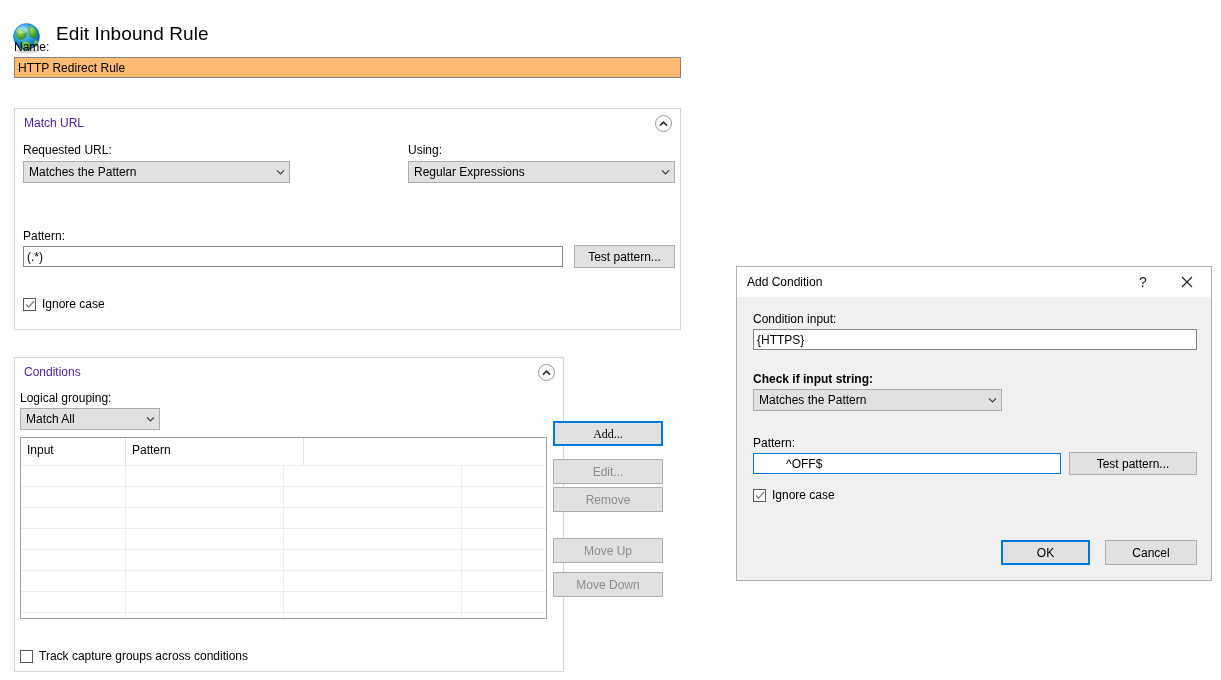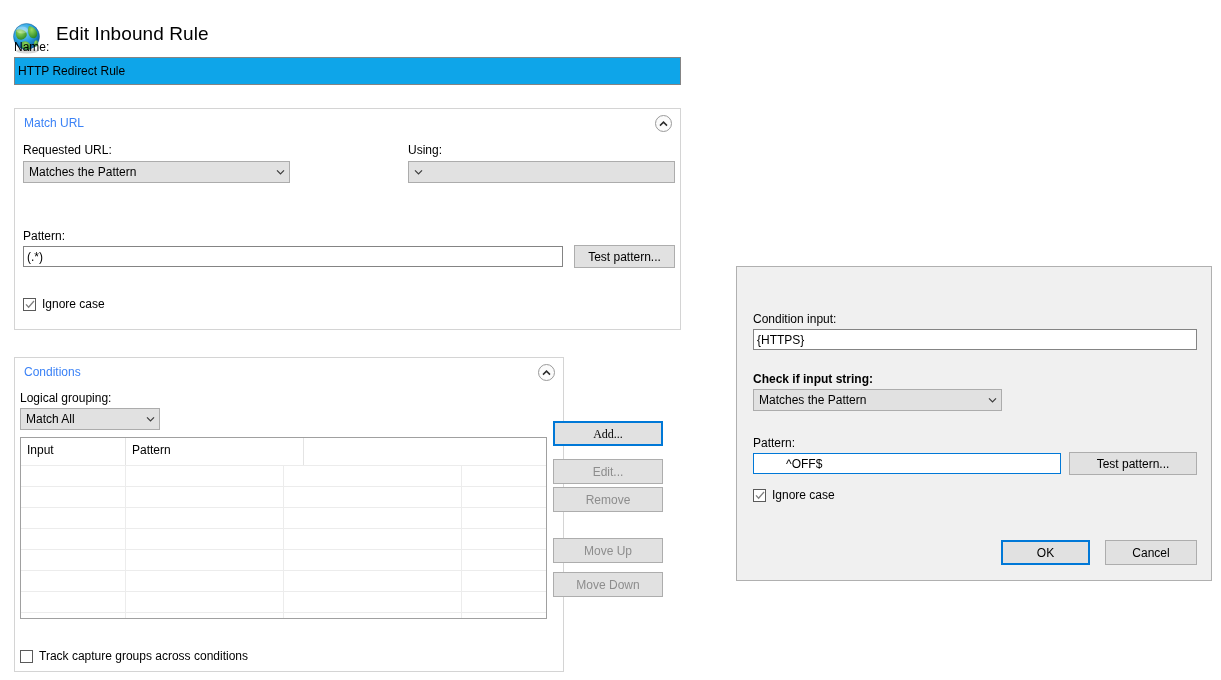--- a/index.html
+++ b/index.html
@@ -40,43 +40,43 @@
 
   
   #name-label {
     position: absolute;
     left: 14px; top: 40px;
     font-size: 12px;
   }
   #name-input {
     position: absolute;
     left: 14px; top: 57px;
-    width: 667px; height: 28px;
+    width: 667px; height: 21px;
     box-sizing: border-box;
     border: 1px solid #848484;
-    background: #0ea5e9;
+    background: #fdba74;
     font-family: "Liberation Sans", sans-serif;
     font-size: 12px;
     color: #000;
     padding: 0 3px;
     outline: none;
   }
 
   
   .groupbox {
     position: absolute;
     box-sizing: border-box;
     border: 1px solid #d4d4d4;
     background: #ffffff;
   }
   .group-title {
     position: absolute;
     left: 9px; top: 7px;
     font-size: 12px;
-    color: #3b82f6;
+    color: #4c1d95;
   }
   .collapse-btn {
     position: absolute;
     right: 8px; top: 6px;
     width: 17px; height: 17px;
     border-radius: 50%;
     border: 1px solid #9a9a9a;
     background: #fbfbfb;
     box-sizing: border-box;
     display: flex;
@@ -304,20 +304,21 @@
     <span class="combo-text">Matches the Pattern</span>
     <span class="combo-arrow">
       <svg width="9" height="6" viewBox="0 0 9 6">
           <path d="M1 1.4 L4.5 4.9 L8 1.4" fill="none" stroke="#3c3c3c" stroke-width="1.2"></path>
         </svg>
     </span>
   </div>
 
   <div class="field-label" style="left:393px; top:34px;">Using:</div>
   <div class="combo" style="left:393px; top:52px; width:267px;">
+    <span class="combo-text">Regular Expressions</span>
     <span class="combo-arrow">
       <svg width="9" height="6" viewBox="0 0 9 6">
           <path d="M1 1.4 L4.5 4.9 L8 1.4" fill="none" stroke="#3c3c3c" stroke-width="1.2"></path>
         </svg>
     </span>
   </div>
 
   <div class="field-label" style="left:8px; top:120px;">Pattern:</div>
   <input class="textbox" style="left: 8px; top: 137px; width: 540px;" type="text" value="(.*)">
   <button class="btn" style="left:559px; top:136px; width:101px; height:23px;">Test pattern...</button>
@@ -416,20 +417,31 @@
       <button class="btn disabled" disabled="" style="position: absolute; left: 538px; top: 214px; width: 110px; height: 25px;">Move Down</button>
     </div>
 
   <div class="checkrow" style="left:5px; top:291px;">
     <span class="checkbox-box"></span>
     <span class="cb-label">Track capture groups across conditions</span>
   </div>
 </div>
 
 <div id="add-condition-dialog">
+  <div id="dlg-titlebar">
+    <div id="dlg-title">Add Condition</div>
+    <div id="dlg-help-btn" class="dlg-sysbtn">
+      <span style="font-size:14px;line-height:1;color:#1a1a1a;">?</span>
+    </div>
+    <div id="dlg-close-btn" class="dlg-sysbtn">
+      <svg width="12" height="12" viewBox="0 0 12 12">
+        <path d="M1 1 L11 11 M11 1 L1 11" fill="none" stroke="#1a1a1a" stroke-width="1.1"></path>
+      </svg>
+    </div>
+  </div>
 
   <div id="dlg-body">
     <div class="field-label" style="left:15px; top:15px;">Condition input:</div>
     <input class="textbox" style="left: 15px; top: 32px; width: 444px;" type="text" value="{HTTPS}">
 
     <div class="field-label" style="left:15px; top:75px;font-weight:bold;">Check if input string:</div>
     <div class="combo" style="left:15px; top:92px; width:249px;">
       <span class="combo-text">Matches the Pattern</span>
       <span class="combo-arrow">
         <svg width="9" height="6" viewBox="0 0 9 6">

